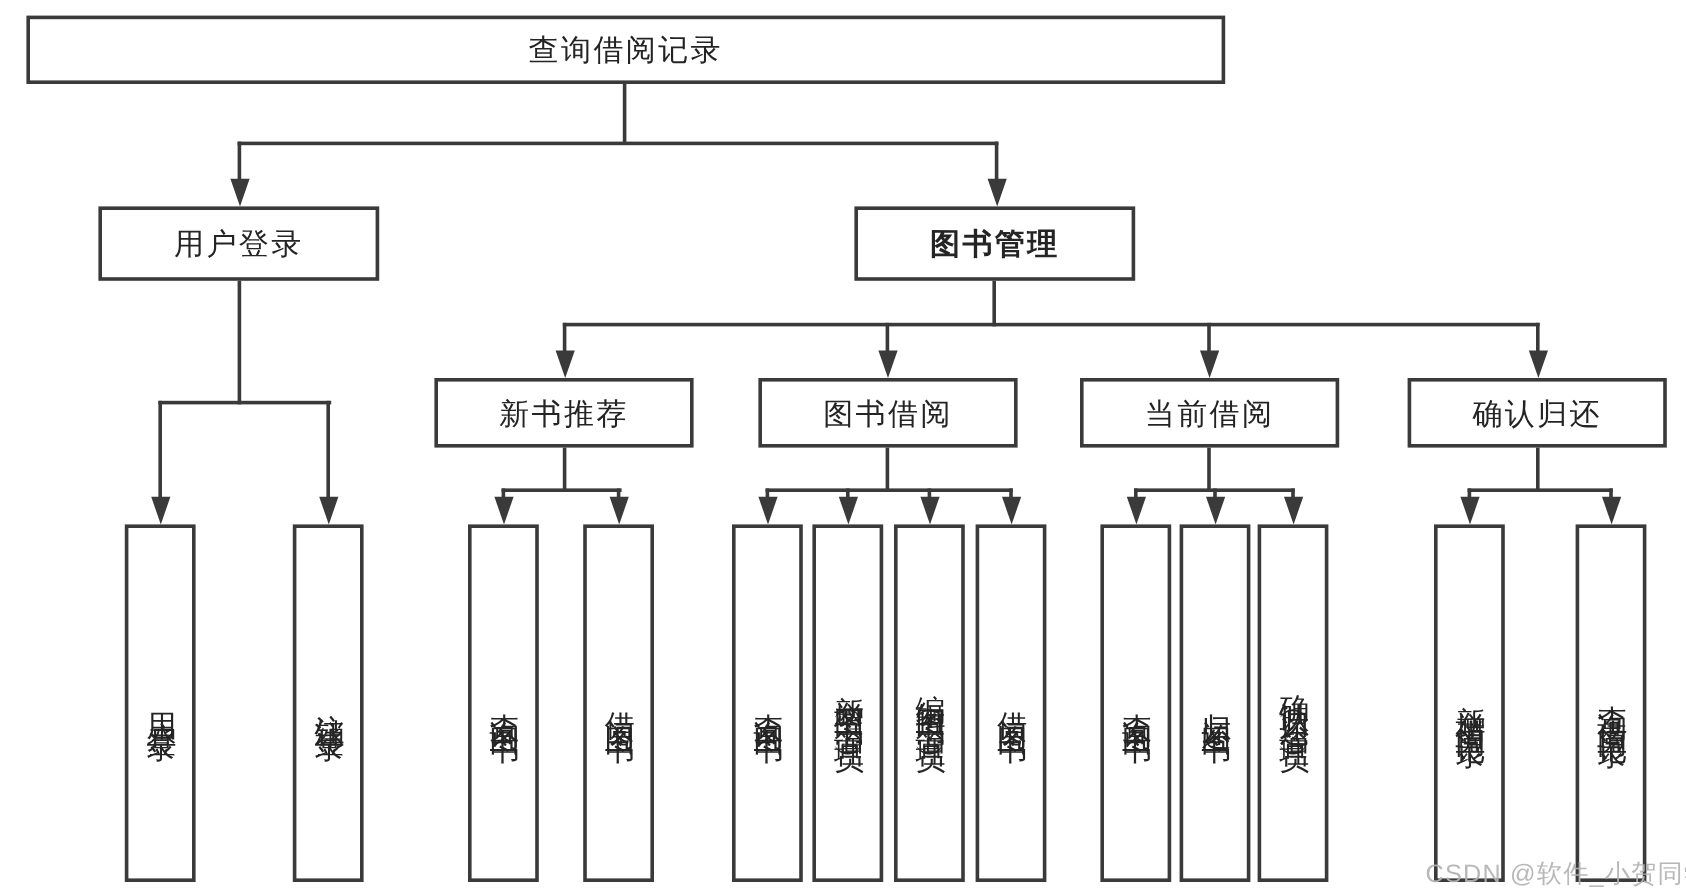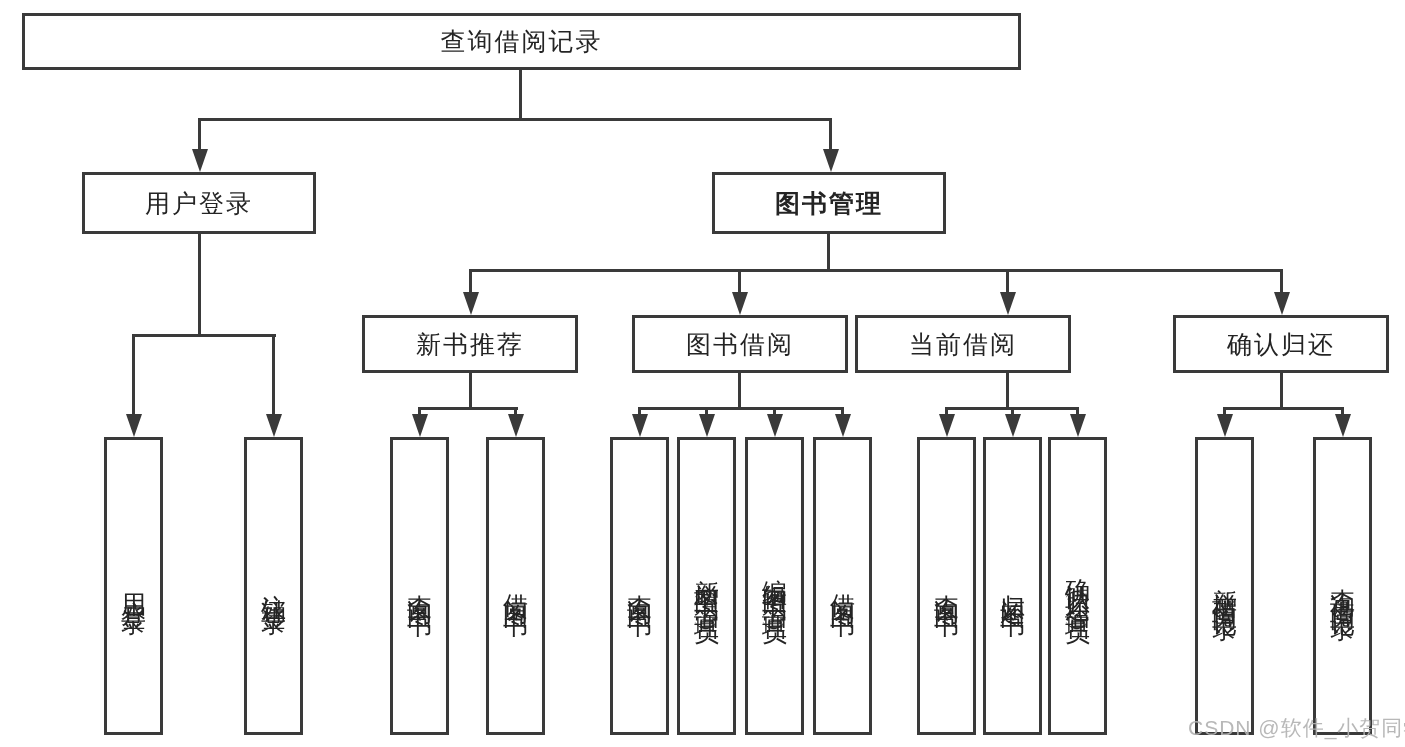--- a/index.html
+++ b/index.html
@@ -52,21 +52,21 @@
   <div class="box lvl2" style="left:712px;font-weight:bold;">
     <span>图书管理</span>
   </div>
 
   <div class="box lvl3" style="left:362px;">
     <span>新书推荐</span>
   </div>
   <div class="box lvl3" style="left:632px;">
     <span>图书借阅</span>
   </div>
-  <div class="box lvl3" style="left:855px;">
+  <div class="box lvl3" style="left:900px;">
     <span>当前借阅</span>
   </div>
   <div class="box lvl3" style="left:1173px;">
     <span>确认归还</span>
   </div>
 
   <div class="leaf" style="left:104px;">
     <span>用户登录</span>
   </div>
   <div class="leaf" style="left:244px;">

